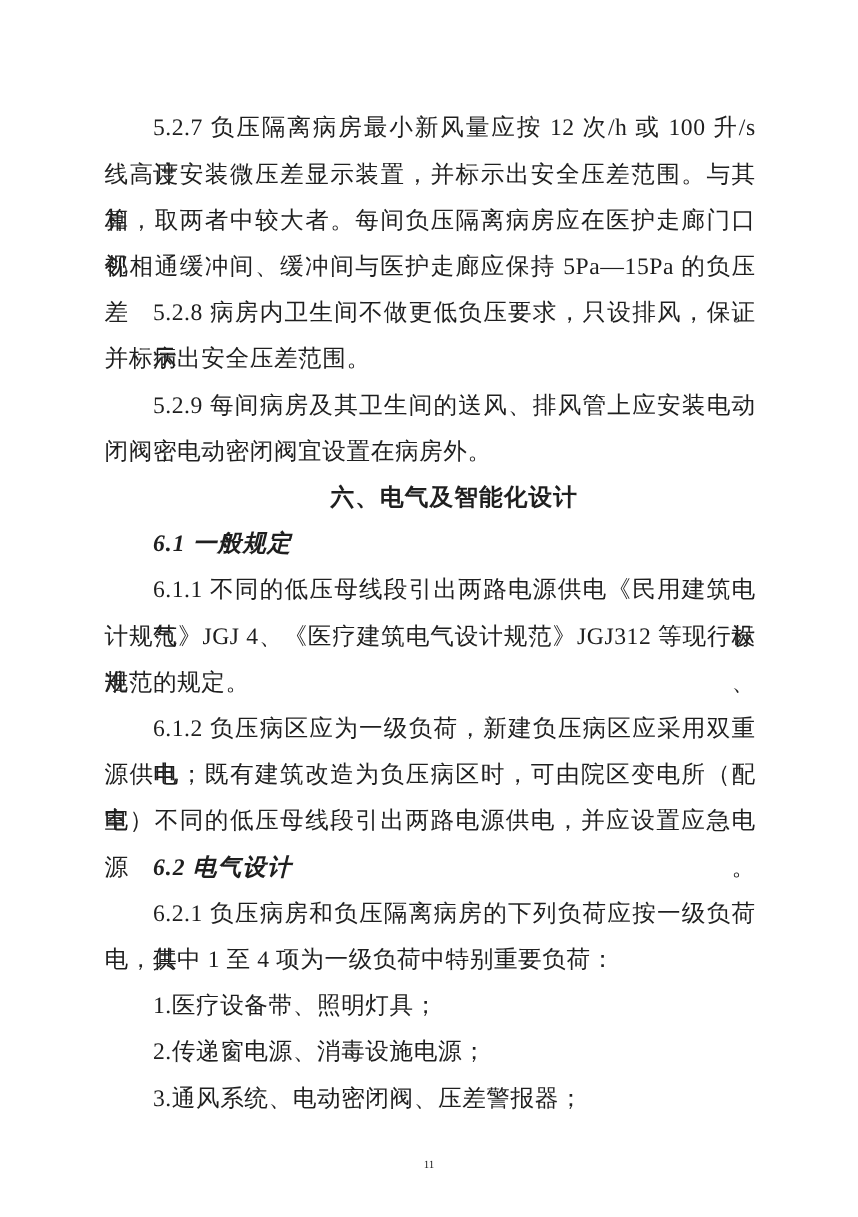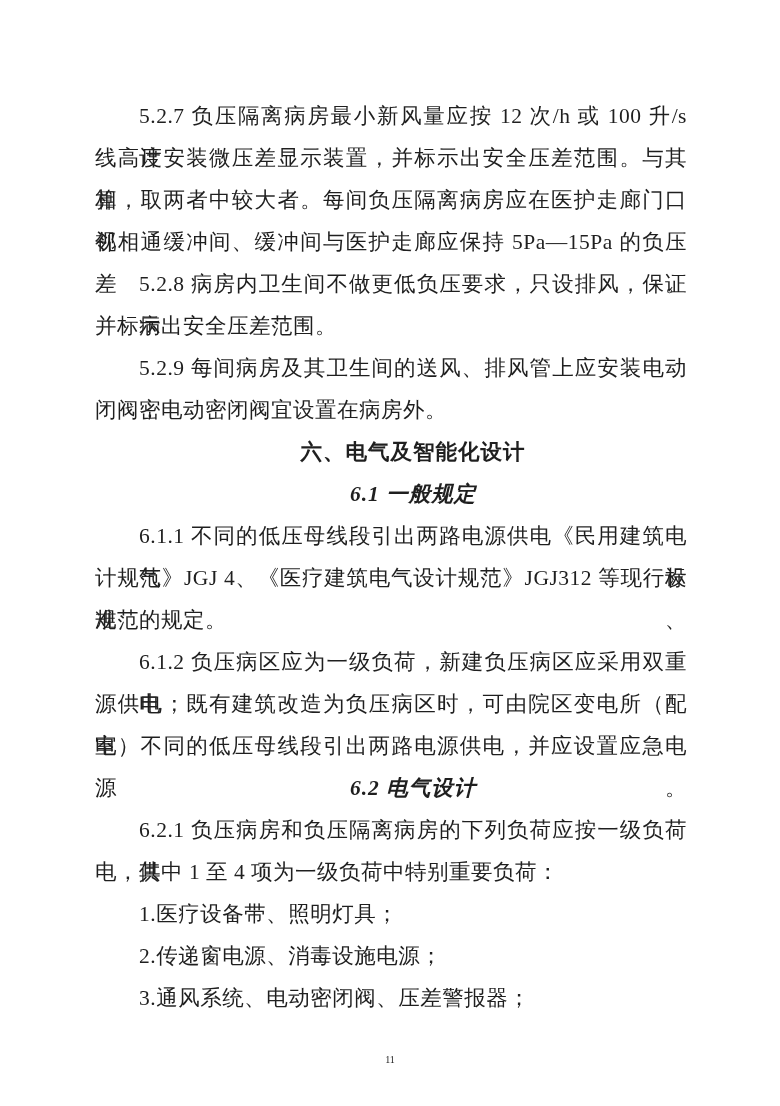--- a/index.html
+++ b/index.html
@@ -46,21 +46,20 @@
   .ln.h1 {
     font-family: "Liberation Sans", sans-serif;
     font-weight: bold;
     letter-spacing: 1px;
     text-align: center;
   }
   .ln.h2 {
     font-weight: bold;
     font-style: italic;
     letter-spacing: 1px;
-    text-align: center;
   }
   .pagenum {
     position: absolute;
     left: 0;
     top: 1054px;
     width: 100%;
     text-align: center;
     font-size: 10px;
     font-family: Liberation Serif, serif;
     color: #222222;

